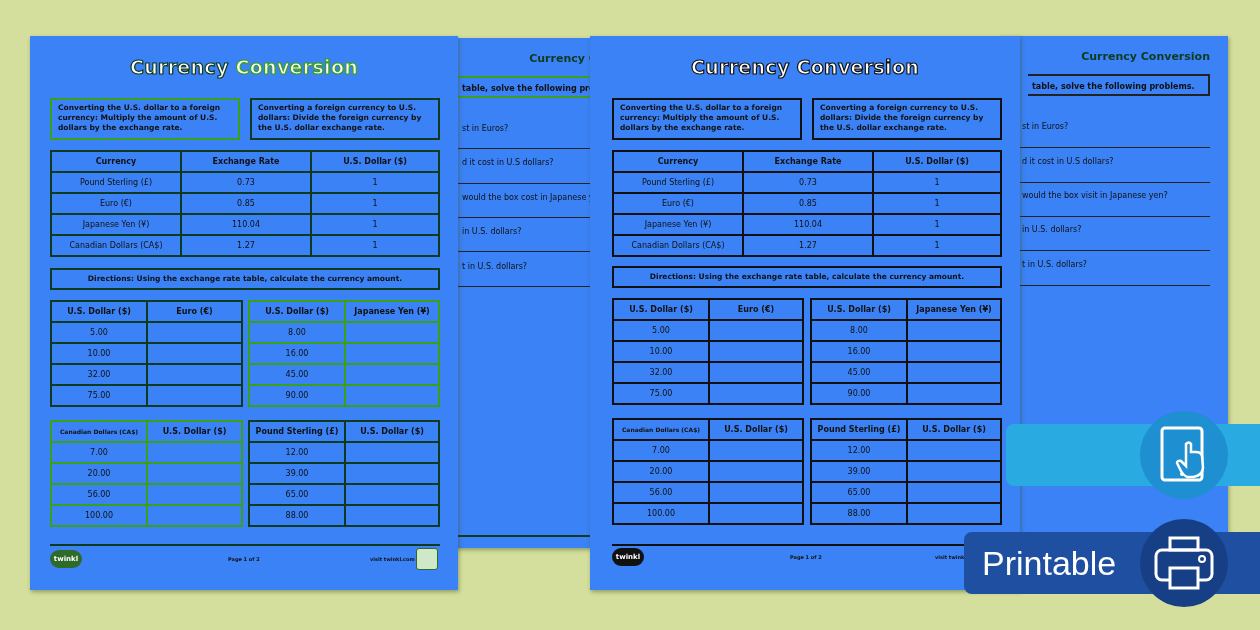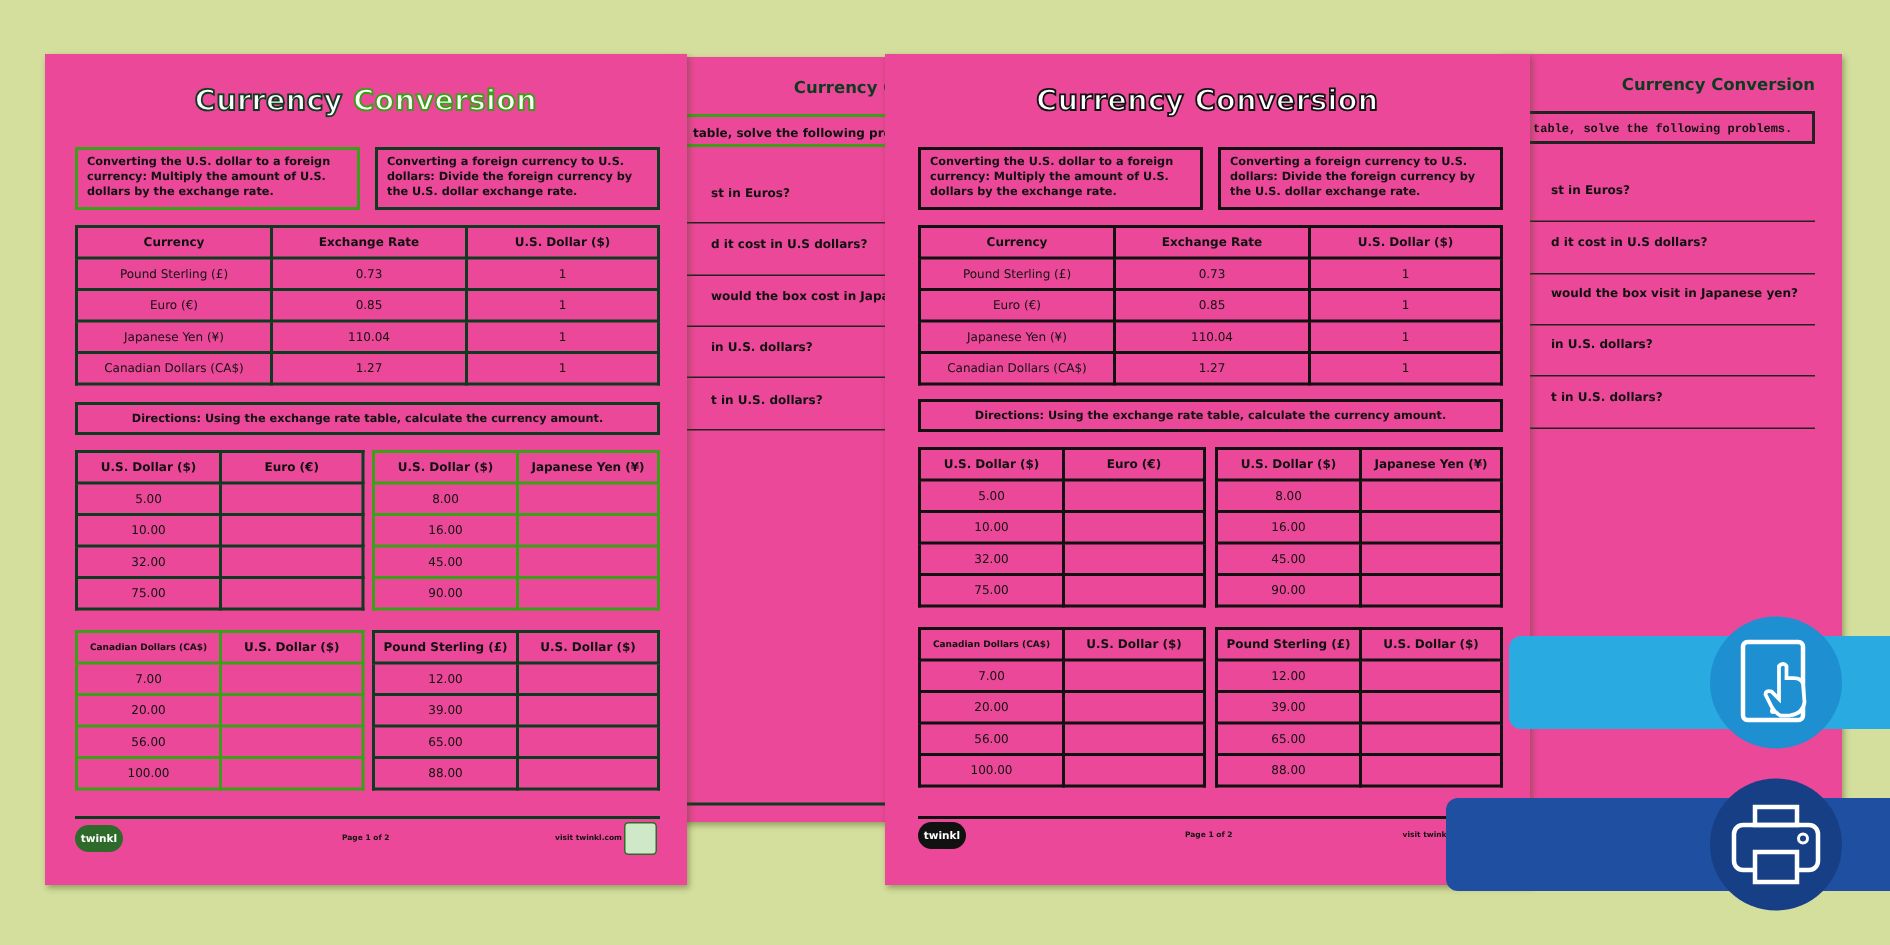--- a/index.html
+++ b/index.html
@@ -1,25 +1,25 @@
 <!DOCTYPE html>
 <html><head>
 <meta charset="utf-8">
 <style>
   * { box-sizing: border-box; margin: 0; padding: 0; }
   html, body { width: 1260px; height: 630px; overflow: hidden; }
   body { background: #d4df9e; position: relative; font-family: "DejaVu Sans", sans-serif; color: #111; }
 
-  .page { position: absolute; background: #ec4899; box-shadow: 1px 2px 4px rgba(60,80,20,0.45); overflow: hidden; }
+  .page { position: absolute; background: #3b82f6; box-shadow: 1px 2px 4px rgba(60,80,20,0.45); overflow: hidden; }
 
   
   .back { }
   .back .b-title { position: absolute; top: 14px; right: 18px; font-weight: bold; font-size: 11px; color: #0e3b1f; }
   .back .b-box { position: absolute; top: 38px; left: 0; right: 18px; height: 22px; font-size: 8px; font-weight: bold; padding: 6px 4px; white-space: nowrap; overflow: hidden; }
-  .back .b-q { position: absolute; left: 0; right: 18px; font-size: 8px; font-weight: bold; white-space: nowrap; overflow: hidden; padding-left: 16px; }
+  .back .b-q { position: absolute; left: 0; right: 18px; font-size: 8px; font-weight: normal; white-space: nowrap; overflow: hidden; padding-left: 4px; }
   .back .b-line { position: absolute; left: 0; right: 18px; height: 1px; background: #222; }
 
   
   .front .title { position: absolute; top: 20px; left: 0; width: 100%; text-align: center; font-family: "DejaVu Sans", sans-serif; font-weight: bold; font-size: 19px; letter-spacing: 0.3px; }
   .front .title span { display: inline-block; color: #fff; }
   .info { position: absolute; top: 62px; height: 42px; border: 2px solid #0e3b1f; padding: 3px 6px; font-size: 7.5px; font-weight: bold; line-height: 1.35; }
   table.xr { position: absolute; border-collapse: collapse; font-size: 8px; }
   table.xr td { border: 2px solid #0e3b1f; text-align: center; height: 21px; padding: 0 2px; }
   table.xr tr.head td { font-weight: bold; }
   .dir { position: absolute; height: 22px; border: 2px solid #0e3b1f; font-size: 7.5px; font-weight: bold; text-align: center; line-height: 18px; }
@@ -49,21 +49,21 @@
   <div class="b-line" style="top:179px;left:18px;right:0;"></div>
   <div class="b-q" style="top:189px;left:18px;right:0;">in U.S. dollars?</div>
   <div class="b-line" style="top:213px;left:18px;right:0;"></div>
   <div class="b-q" style="top:224px;left:18px;right:0;">t in U.S. dollars?</div>
   <div class="b-line" style="top:248px;left:18px;right:0;"></div>
   <div class="footer-line" style="top:497px;left:18px;right:0;height:2px;"></div>
 </div>
 
 <div class="page back" style="left:1000px;top:36px;width:228px;height:510px;">
   <div class="b-title">Currency Conversion</div>
-  <div class="b-box" style="left:18px;border:2px solid #222;border-left:none;font-family:Liberation Mono, monospace;">table, solve the following problems.</div>
+  <div class="b-box" style="left:28px;border:2px solid #222;border-left:none;">table, solve the following problems.</div>
   <div class="b-q" style="top:86px;left:18px;">st in Euros?</div>
   <div class="b-line" style="top:111px;left:18px;"></div>
   <div class="b-q" style="top:121px;left:18px;">d it cost in U.S dollars?</div>
   <div class="b-line" style="top:146px;left:18px;"></div>
   <div class="b-q" style="top:155px;left:18px;">would the box visit in Japanese yen?</div>
   <div class="b-line" style="top:180px;left:18px;"></div>
   <div class="b-q" style="top:189px;left:18px;">in U.S. dollars?</div>
   <div class="b-line" style="top:214px;left:18px;"></div>
   <div class="b-q" style="top:224px;left:18px;">t in U.S. dollars?</div>
   <div class="b-line" style="top:249px;left:18px;"></div>
@@ -360,20 +360,21 @@
   <div class="circ" style="left:134px;background:#1e8fd0;">
     <svg width="56" height="62" viewBox="0 0 56 62">
       <rect x="6" y="4" width="40" height="52" rx="3" fill="none" stroke="#fff" stroke-width="3"></rect>
       <circle cx="26" cy="50" r="2" fill="#fff"></circle>
       <path d="M30 30 l0 -10 q3 -3 5 0 l0 8 l5 0 q5 0 6 4 l1 12 q-1 8 -10 9 l-6 0 q-4 -2 -6 -6 l-4 -8 q0 -3 4 -2 l5 5 z" fill="#1e8fd0" stroke="#fff" stroke-width="2.5"></path>
     </svg>
   </div>
 </div>
 
 <div class="pill" style="left:964px;top:532px;width:296px;background:#1f4fa0;border-radius:8px 0 0 8px;">
+  <span class="lbl">Printable</span>
   <div class="circ" style="left:176px;background:#173f85;">
     <svg width="64" height="58" viewBox="0 0 64 58">
       <rect x="18" y="4" width="28" height="12" fill="none" stroke="#fff" stroke-width="3"></rect>
       <rect x="4" y="16" width="56" height="30" rx="6" fill="none" stroke="#fff" stroke-width="3"></rect>
       <circle cx="50" cy="25" r="3" fill="none" stroke="#fff" stroke-width="2"></circle>
       <rect x="18" y="34" width="28" height="20" fill="#173f85" stroke="#fff" stroke-width="3"></rect>
     </svg>
   </div>
 </div>
 

